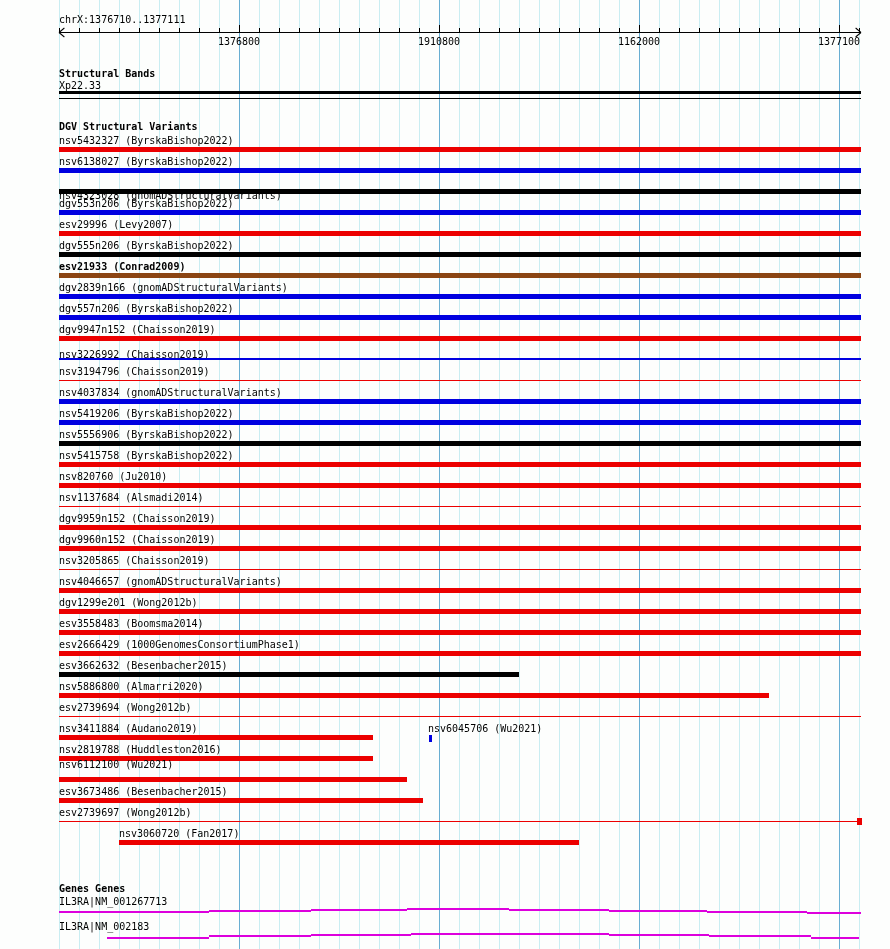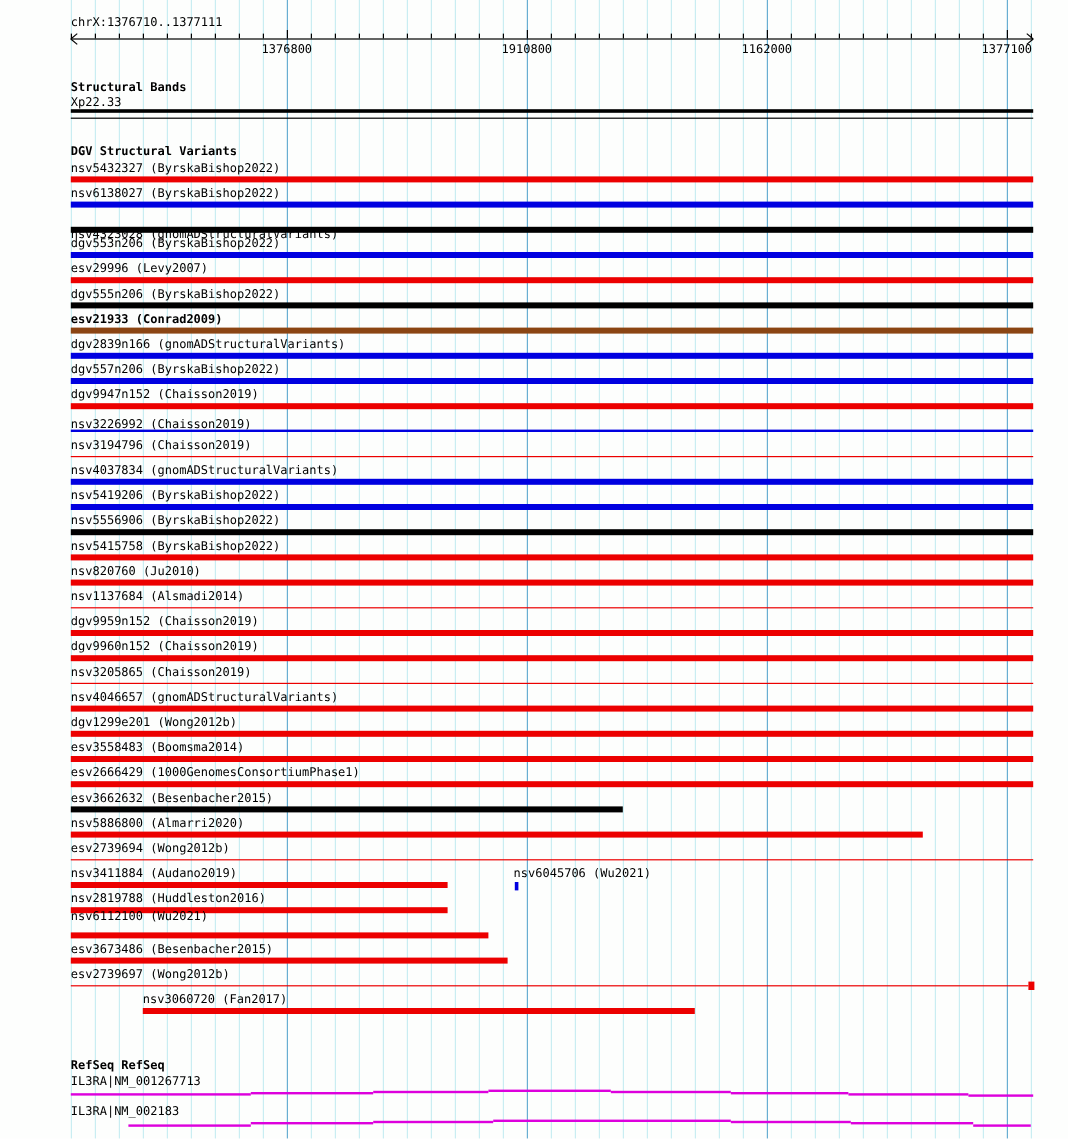--- a/index.html
+++ b/index.html
@@ -191,21 +191,21 @@
       <div class="bar" style="left: 59px; top: 777px; width: 348px; height: 5px; background: rgb(236, 0, 0);"></div>
       <div class="t" style="left: 59px; top: 786px;">esv3673486 (Besenbacher2015)</div>
       <div class="bar" style="left: 59px; top: 798px; width: 364px; height: 5px; background: rgb(236, 0, 0);"></div>
       <div class="t" style="left: 59px; top: 807px;">esv2739697 (Wong2012b)</div>
       <div class="bar" style="left: 59px; top: 821px; width: 798px; height: 1px; background: rgb(236, 0, 0);"></div>
       <div class="bar" style="left: 857px; top: 818px; width: 5px; height: 7px; background: rgb(236, 0, 0);"></div>
       <div class="t" style="left: 119px; top: 828px;">nsv3060720 (Fan2017)</div>
       <div class="bar" style="left: 119px; top: 840px; width: 460px; height: 5px; background: rgb(236, 0, 0);"></div>
     </div>
 
-  <div class="t hdr" style="left:59px;top:883px;">RefSeq RefSeq</div>
+  <div class="t hdr" style="left:59px;top:883px;">Genes Genes</div>
   <div class="t" style="left:59px;top:896px;">IL3RA|NM_001267713</div>
   <div class="t" style="left:59px;top:921px;">IL3RA|NM_002183</div>
   <div id="genelayer">
       <div class="bar" style="left: 59px; top: 911px; width: 150px; height: 2px; background: rgb(221, 0, 221);"></div>
       <div class="bar" style="left: 209px; top: 910px; width: 102px; height: 2px; background: rgb(221, 0, 221);"></div>
       <div class="bar" style="left: 311px; top: 909px; width: 96px; height: 2px; background: rgb(221, 0, 221);"></div>
       <div class="bar" style="left: 407px; top: 908px; width: 102px; height: 2px; background: rgb(221, 0, 221);"></div>
       <div class="bar" style="left: 509px; top: 909px; width: 100px; height: 2px; background: rgb(221, 0, 221);"></div>
       <div class="bar" style="left: 609px; top: 910px; width: 98px; height: 2px; background: rgb(221, 0, 221);"></div>
       <div class="bar" style="left: 707px; top: 911px; width: 100px; height: 2px; background: rgb(221, 0, 221);"></div>

